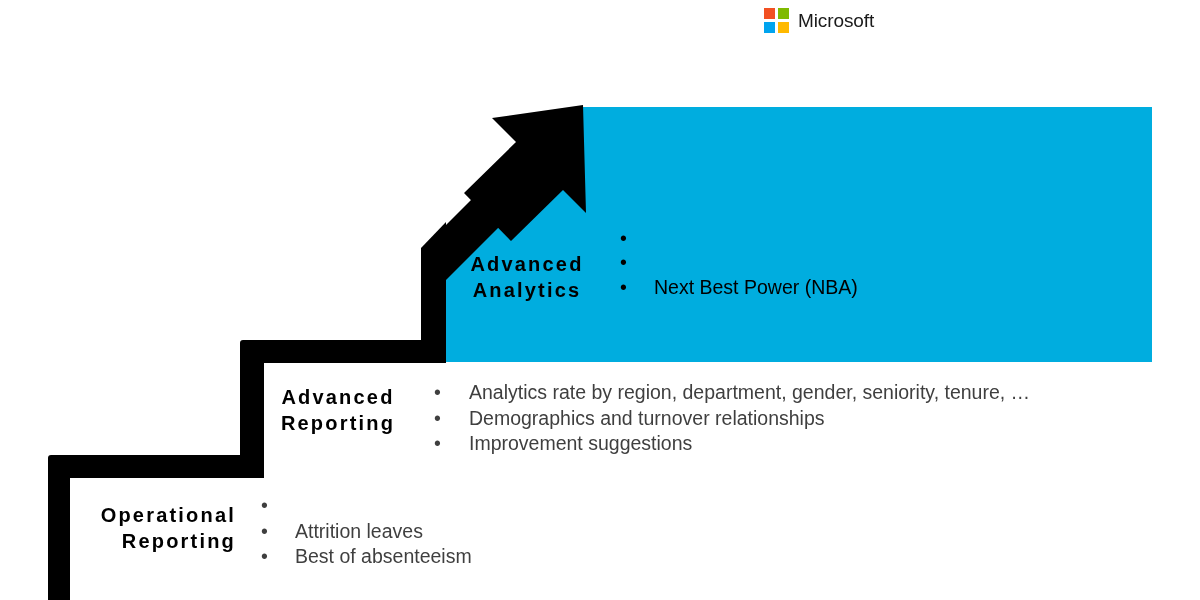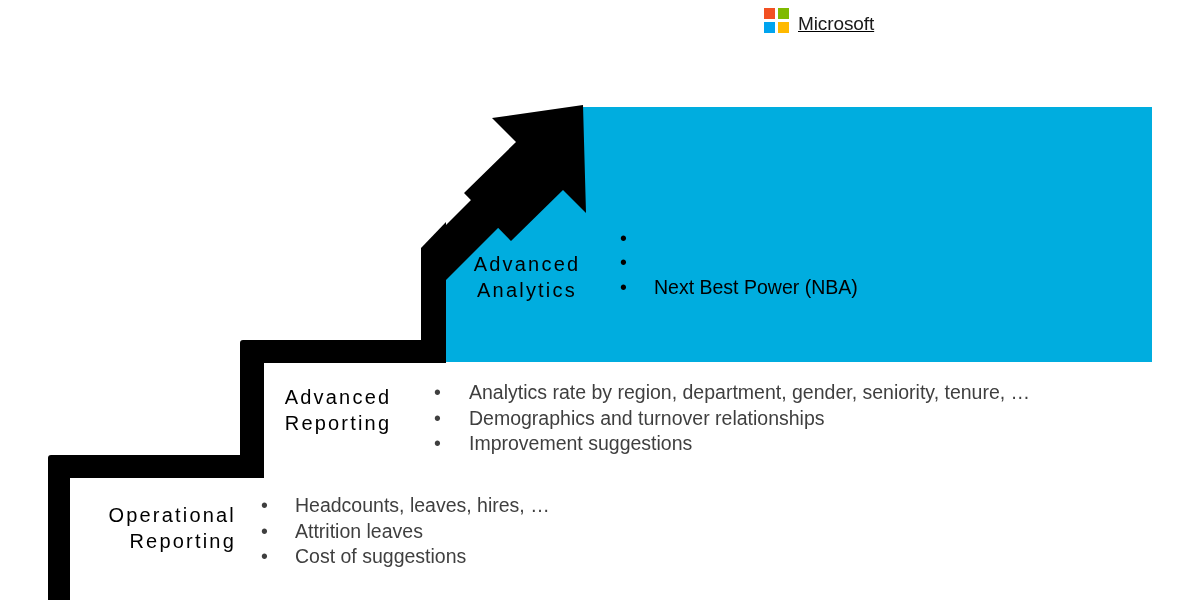--- a/index.html
+++ b/index.html
@@ -25,23 +25,22 @@
     left: 760px;
     top: 4px;
     width: 300px;
     height: 82px;
   }
   #ms-lockup {
     position: absolute;
     left: 4px;
     top: 4px;
     display: flex;
-    align-items: flex-end;
+    align-items: center;
     gap: 9px;
-    text-decoration: underline;
   }
   #ms-logo {
     width: 25px;
     height: 25px;
     display: grid;
     grid-template-columns: 1fr 1fr;
     grid-template-rows: 1fr 1fr;
     gap: 2.5px;
   }
   #ms-logo span { display: block; }
@@ -75,21 +74,21 @@
     position: absolute;
     left: 0;
     top: 0;
     width: 1200px;
     height: 600px;
   }
 
   
   .tier-heading {
     position: absolute;
-    font-weight: normal;
+    font-weight: bold;
     letter-spacing: 2.2px;
     line-height: 1.28;
     text-align: center;
     color: #000000;
     white-space: pre-line;
   }
   #heading-advanced-analytics {
     left: 452px;
     top: 252px;
     width: 150px;
@@ -234,25 +233,24 @@
       <span>Improvement suggestions</span>
     </li>
   </ul>
 
   <div class="tier-heading" id="heading-operational-reporting">Operational
 Reporting</div>
 
   <ul class="bullet-list" id="bullets-operational-reporting">
     <li>
       <span class="dot">•</span>
-      <span>Headcounts, leaves, hires, …</span>
     </li>
     <li>
       <span class="dot">•</span>
       <span>Attrition leaves</span>
     </li>
     <li>
       <span class="dot">•</span>
-      <span>Cost of suggestions</span>
+      <span>Best of absenteeism</span>
     </li>
   </ul>
 
 </div>
 
 </body></html>

